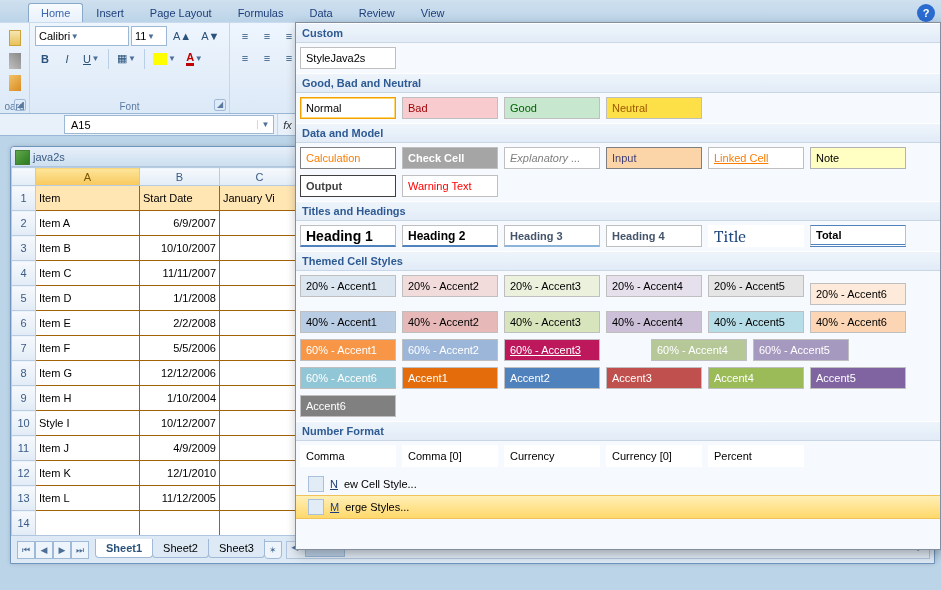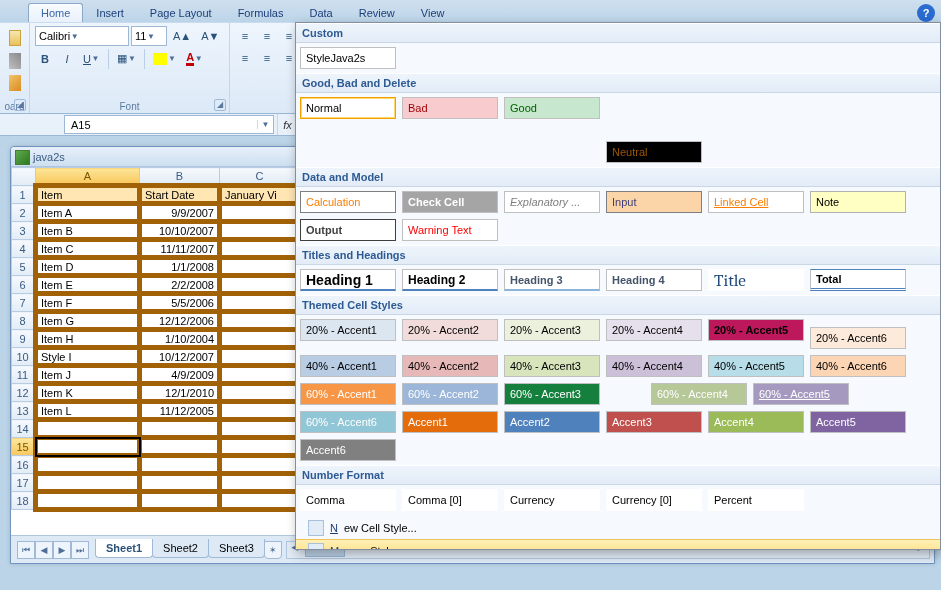--- a/index.html
+++ b/index.html
@@ -32,21 +32,21 @@
 .fin{flex:1;background:#fff;border:1px solid #c7d7ea;margin:1px 3px 1px 0}
 
 .wkarea{position:absolute;top:136px;left:0;right:0;bottom:20px;background:#bcd4e8}
 .wkwin{position:absolute;top:10px;left:10px;right:6px;bottom:6px;background:#fff;border:1px solid #6f94be;border-radius:4px 4px 0 0;box-shadow:0 0 4px rgba(0,0,0,.15)}
 .wktitle{height:20px;background:linear-gradient(#e7eff9,#cddff0);border-bottom:1px solid #b0c6de;color:#3a5b84;padding-left:22px;line-height:20px;border-radius:4px 4px 0 0;position:relative}
 .wktitle:before{content:"";position:absolute;left:4px;top:3px;width:13px;height:13px;background:linear-gradient(135deg,#5fa84d,#2d7a1f);border:1px solid #437d32}
 .grid{position:absolute;top:20px;left:0;right:0;bottom:28px;overflow:hidden}
 table.sheet{border-collapse:collapse;table-layout:fixed}
 table.sheet th{background:linear-gradient(#f6f9fd,#e2ecf6);border:1px solid #b9cde2;color:#3a5b84;font-weight:400;height:18px;font-size:11px}
 table.sheet th.rh{width:24px}
-table.sheet td{border:5px solid #a16207;height:18px;padding:0 3px;background:#fff}
+table.sheet td{border:1px solid #a16207;height:25px;padding:0 3px;background:#fff}
 td.sel{outline:2px solid #000;outline-offset:-1px}
 th.selh{background:linear-gradient(#fde69a,#f8c85e)!important;color:#7a5500!important}
 
 .stabs{position:absolute;left:0;right:0;bottom:0;height:28px;display:flex;align-items:center;background:#dde9f5;border-top:1px solid #b0c6de}
 .snavs{display:flex;margin:0 6px;gap:0}
 .snav{width:18px;height:18px;border:1px solid #9fb9d6;background:#eef4fb;text-align:center;line-height:16px;color:#4d6f97;cursor:pointer;font-size:9px}
 .stab{padding:3px 10px;border:1px solid #9fb9d6;border-top:none;background:#fff;margin-right:-1px;cursor:pointer;border-radius:0 0 4px 4px;position:relative;top:-1px}
 .stab.act{background:#fff;font-weight:700;color:#2a527a}
 .stab.ina{background:#dde9f5}
 .hscroll{flex:1;height:18px;margin:0 4px;background:#e2ebf5;border:1px solid #b0c6de;display:flex;align-items:center}
@@ -253,21 +253,21 @@
             </tr>
             <tr>
               <th class="rh ">1</th>
               <td class="" style=";background:#ffe6b3">Item</td>
               <td class="" style=";background:#ffe6b3">Start Date</td>
               <td class="" style=";background:#ffe6b3">January Vi</td>
             </tr>
             <tr>
               <th class="rh ">2</th>
               <td class="" style=";">Item A</td>
-              <td class="" style="text-align:right;">9/9/2007</td>
+              <td class="" style="text-align:right;">6/9/2007</td>
               <td class="" style=";"></td>
             </tr>
             <tr>
               <th class="rh ">3</th>
               <td class="" style=";">Item B</td>
               <td class="" style="text-align:right;">10/10/2007</td>
               <td class="" style=";"></td>
             </tr>
             <tr>
               <th class="rh ">4</th>
@@ -383,26 +383,26 @@
         </div>
     </div>
   </div>
 </div>
 
 <div class="gallery" id="gallery">
     <div class="gcat">Custom</div>
     <div class="grow">
       <div class="cell " style="">StyleJava2s</div>
     </div>
-    <div class="gcat">Good, Bad and Delete</div>
+    <div class="gcat">Good, Bad and Neutral</div>
     <div class="grow">
       <div class="cell hov" style="">Normal</div>
       <div class="cell " style="background:#f8ccce;color:#9c0006;">Bad</div>
       <div class="cell " style="background:#c7e8ce;color:#006100;">Good</div>
-      <div class="cell " style="background:#000000;color:#9c5700;margin-top:44px;">Neutral</div>
+      <div class="cell " style="background:#fde047;color:#9c5700;">Neutral</div>
     </div>
     <div class="gcat">Data and Model</div>
     <div class="grow">
       <div class="cell " style="color:#fa7d00;border-color:#7f7f7f;">Calculation</div>
       <div class="cell " style="background:#a5a5a5;color:#ffffff;font-weight:700;">Check Cell</div>
       <div class="cell " style="color:#7f7f7f;font-style:italic;">Explanatory ...</div>
       <div class="cell " style="background:#fbd5a8;color:#3f3f76;border-color:#7f7f7f;">Input</div>
       <div class="cell " style="color:#fa7d00;text-decoration:underline;">Linked Cell</div>
       <div class="cell " style="background:#ffffc3;border-color:#b2b2b2;">Note</div>
       <div class="cell " style="color:#3f3f3f;font-weight:700;border-color:#3f3f3f;">Output</div>
@@ -416,33 +416,33 @@
       <div class="cell " style="color:#44546a;font-weight:700;">Heading 4</div>
       <div class="cell " style="color:#1f497d;font-size:17px;font-family:Cambria,serif;border-color:transparent;">Title</div>
       <div class="cell " style="font-weight:700;border-bottom:3px double #4f81bd;border-top:1px solid #4f81bd;">Total</div>
     </div>
     <div class="gcat">Themed Cell Styles</div>
     <div class="grow">
       <div class="cell " style="background:#dce6f1;">20% - Accent1</div>
       <div class="cell " style="background:#f2dcdb;">20% - Accent2</div>
       <div class="cell " style="background:#ebf1dd;">20% - Accent3</div>
       <div class="cell " style="background:#e5e0ec;">20% - Accent4</div>
-      <div class="cell " style="background:#be185d;font-weight:bold;">20% - Accent5</div>
+      <div class="cell " style="background:#e5e5e5;">20% - Accent5</div>
       <div class="cell " style="background:#fdeada;margin-top:8px;">20% - Accent6</div>
       <div class="cell " style="background:#b8cce4;">40% - Accent1</div>
       <div class="cell " style="background:#e6b8b7;">40% - Accent2</div>
       <div class="cell " style="background:#d8e4bc;">40% - Accent3</div>
       <div class="cell " style="background:#ccc0d9;">40% - Accent4</div>
       <div class="cell " style="background:#b7dee8;">40% - Accent5</div>
       <div class="cell " style="background:#fcd5b4;">40% - Accent6</div>
       <div class="cell " style="background:#f79646;color:#fff;">60% - Accent1</div>
       <div class="cell " style="background:#9bb6d9;color:#fff;">60% - Accent2</div>
-      <div class="cell " style="background:#15803d;color:#fff;">60% - Accent3</div>
+      <div class="cell " style="background:#be185d;color:#fff;text-decoration:underline;">60% - Accent3</div>
       <div class="cell " style="background:#b6c798;color:#fff;margin-left:45px;">60% - Accent4</div>
-      <div class="cell " style="background:#a699c0;color:#fff;text-decoration:underline;">60% - Accent5</div>
+      <div class="cell " style="background:#a699c0;color:#fff;">60% - Accent5</div>
       <div class="cell " style="background:#91c6d6;color:#fff;">60% - Accent6</div>
       <div class="cell " style="background:#e46c0a;color:#fff;">Accent1</div>
       <div class="cell " style="background:#4f81bd;color:#fff;">Accent2</div>
       <div class="cell " style="background:#c0504d;color:#fff;">Accent3</div>
       <div class="cell " style="background:#9bbb59;color:#fff;">Accent4</div>
       <div class="cell " style="background:#8064a2;color:#fff;">Accent5</div>
       <div class="cell " style="background:#808080;color:#fff;">Accent6</div>
     </div>
     <div class="gcat">Number Format</div>
     <div class="grow">

